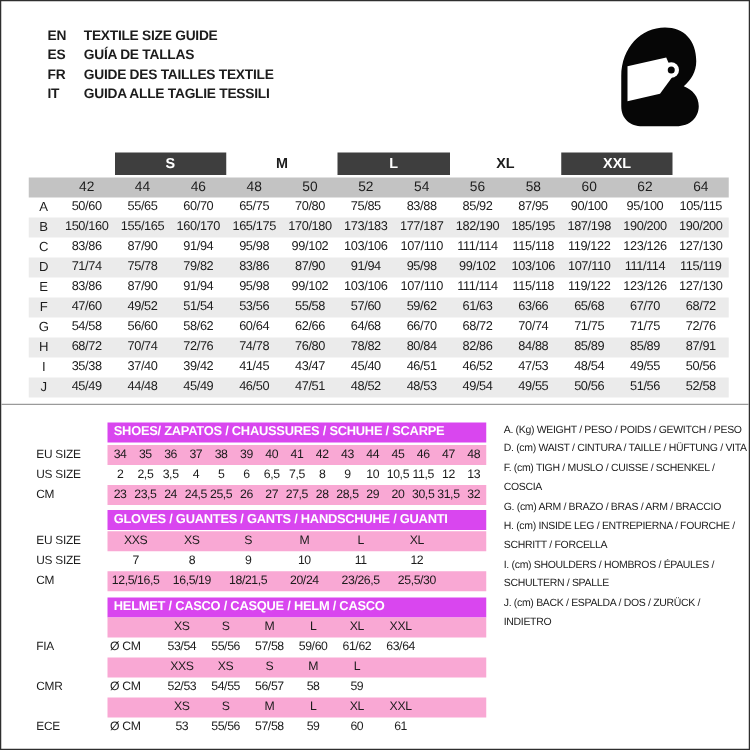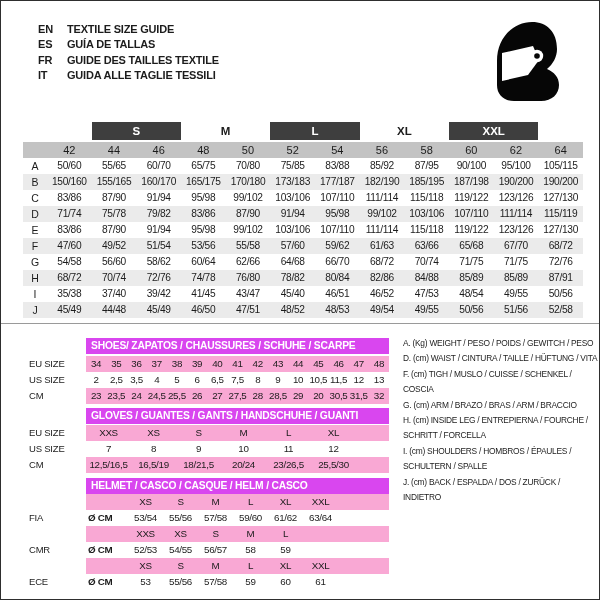--- a/index.html
+++ b/index.html
@@ -33,21 +33,21 @@
        letter-spacing:-0.2px;white-space:nowrap;overflow:hidden;}
   .b-section{position:absolute;left:28px;width:362px;}
   .b-line{display:flex;height:16px;}
   .b-label{width:57px;font-weight:400;font-size:9.5px;line-height:16px;letter-spacing:-0.2px;}
   .b-vals{width:303px;display:flex;}
   .b-vals.shaded{background:#f9a8d4;}
   .b-cell{font-size:9.8px;line-height:16px;text-align:center;letter-spacing:-0.3px;}
   .shoes .b-cell{flex:1;}
   .gloves .b-cell{width:45px;}
   .helmet .b-cell{width:35px;}
-  .helmet .b-cell.ocm{width:42px;text-align:left;font-weight:700;padding-left:2px;box-sizing:border-box;}
+  .helmet .b-cell.ocm{width:42px;text-align:left;font-weight:400;padding-left:2px;box-sizing:border-box;}
   
   .legend{position:absolute;left:402px;top:335px;width:197px;}
   .legend-item{font-weight:400;font-size:8.4px;line-height:15.4px;letter-spacing:-0.25px;}
 </style>
 </head>
 <body>
 
 <div class="lang-list" id="langs">
     <div class="lang-row">
       <div class="lang-code">EN</div>

